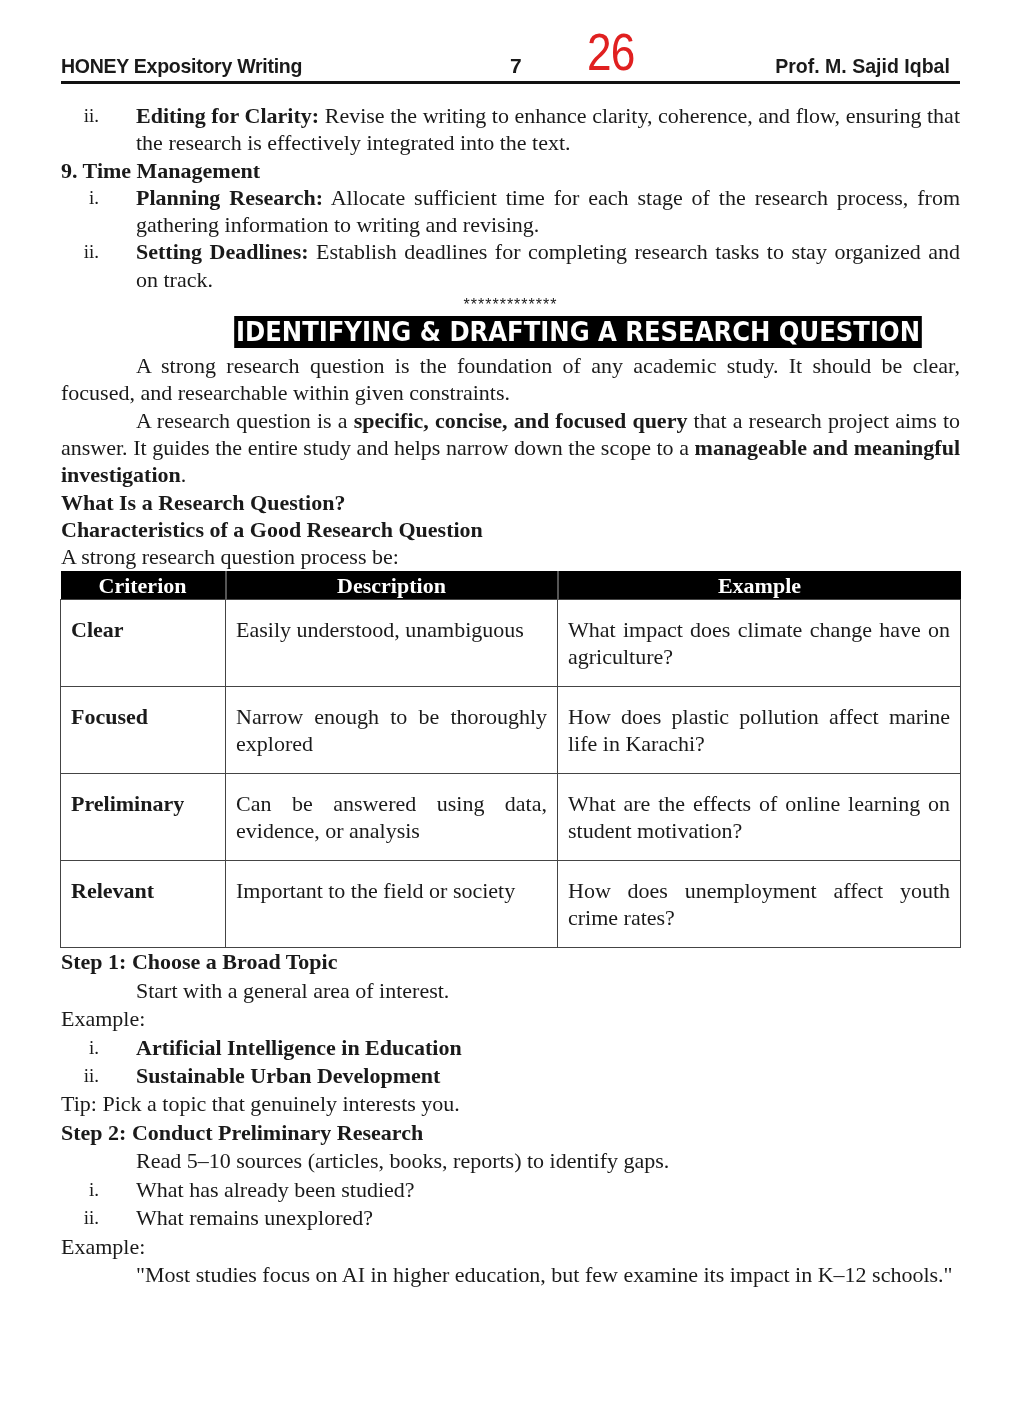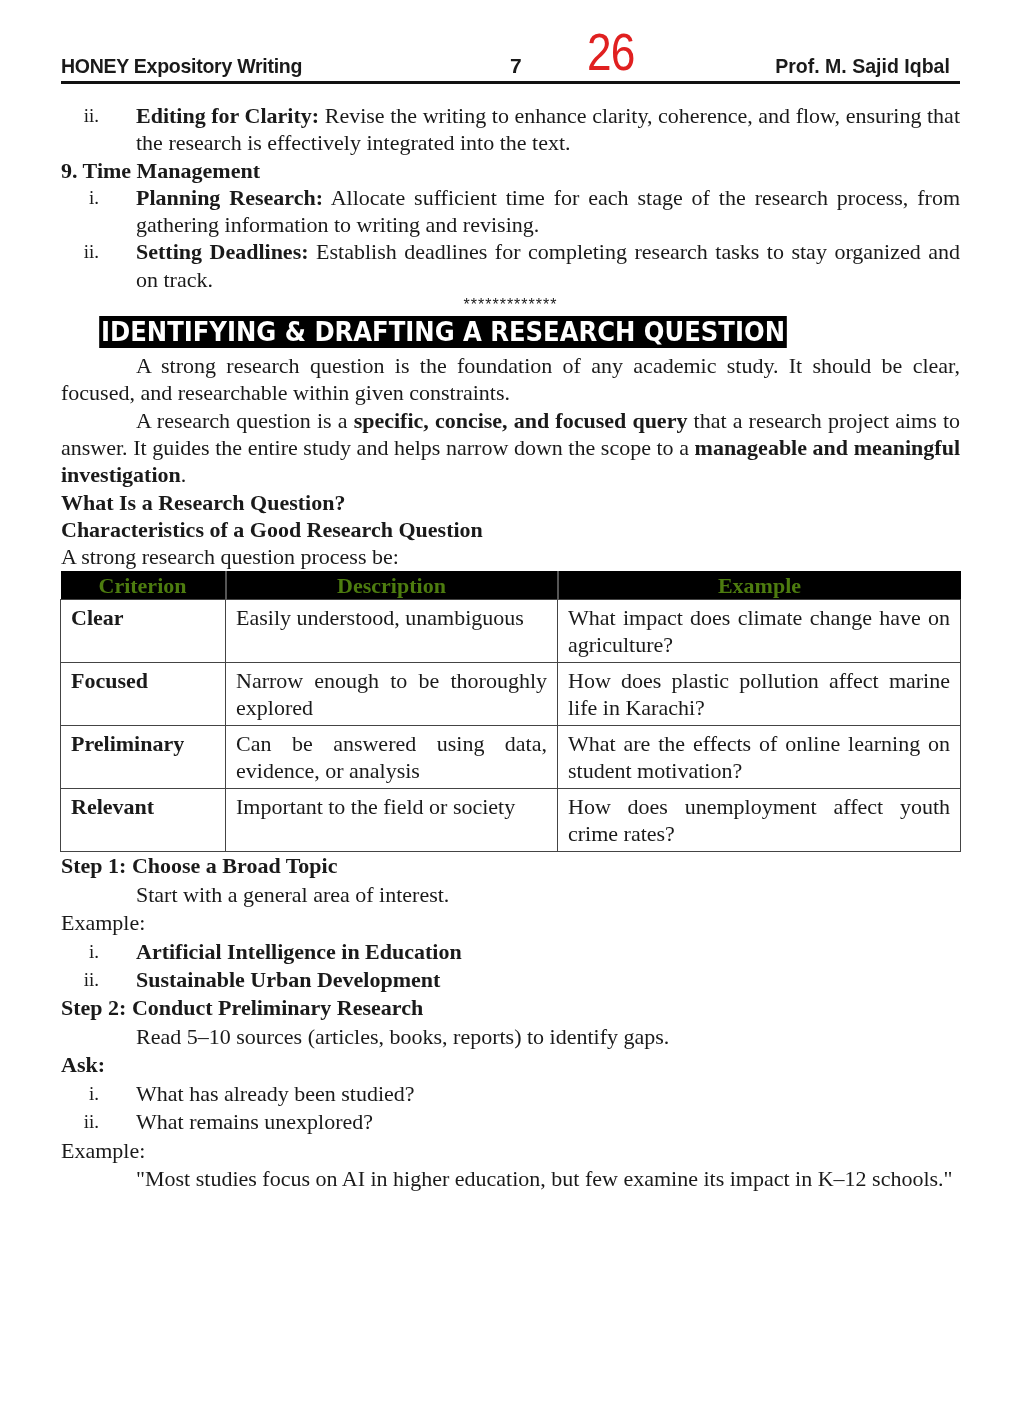--- a/index.html
+++ b/index.html
@@ -17,27 +17,27 @@
     .hdr-rule { position: absolute; left: 0; top: 55px; width: 899px; height: 3px; background: #111; }
 
     .content { position: absolute; left: 61px; top: 102px; width: 899px; font-size: 22px; line-height: 27.3px; }
     .ln { position: relative; }
     .just { text-align: justify; text-align-last: left; }
     .indent { text-indent: 75px; }
     .li { position: relative; padding-left: 75px; text-align: justify; }
     .li .num { position: absolute; left: 0; width: 38px; text-align: right; font-size: 19px; }
     b { font-weight: bold; }
     .stars { text-align: center; font-family: "Liberation Sans", sans-serif; font-size: 16px; letter-spacing: 1px; line-height: 20px; height: 20px; margin-top: 2px; }
-    .banner-wrap { text-align: left; margin-top: 1px; height: 36px; }
+    .banner-wrap { text-align: right; margin-top: 1px; height: 36px; }
     .banner { display: inline-block; background: #000; color: #fff; font-family: "DejaVu Sans", sans-serif; font-weight: bold; font-size: 27px; line-height: 32px; padding: 0 2px; transform: scaleX(0.9); letter-spacing: 0px; }
 
     table { border-collapse: collapse; width: 901px; margin-left: -1px; font-size: 22px; line-height: 27px; margin-top: 1px; }
-    th { background: #000; color: #4d7c0f; font-weight: bold; height: 28px; padding: 0; border-left: 2px solid #555; text-align: center; }
+    th { background: #000; color: #ffffff; font-weight: bold; height: 28px; padding: 0; border-left: 2px solid #555; text-align: center; }
     th:first-child { border-left: none; }
-    td { border: 1.5px solid #444; vertical-align: top; padding: 4px 10px; }
+    td { border: 1.5px solid #444; vertical-align: top; padding: 16px 10px; }
     td.crit { font-weight: bold; width: 144px; }
     td.desc { width: 311px; text-align: justify; text-align-last: left; }
     td.ex { text-align: justify; text-align-last: left; }
     .tight { line-height: 28.4px; }
   </style>
 </head>
 <body>
 
 <div class="hdr">
   <span class="hdr-left">HONEY Expository Writing</span>
@@ -113,23 +113,23 @@
   <div class="tight">
     <div class="ln"><b>Step 1: Choose a Broad Topic</b></div>
     <div class="ln indent">Start with a general area of interest.</div>
     <div class="ln">Example:</div>
     <div class="li">
       <span class="num">i.</span><b>Artificial Intelligence in Education</b>
     </div>
     <div class="li">
       <span class="num">ii.</span><b>Sustainable Urban Development</b>
     </div>
+    <div class="ln">Tip: Pick a topic that genuinely interests you.</div>
     <div class="ln"><b>Step 2: Conduct Preliminary Research</b></div>
     <div class="ln indent">Read 5–10 sources (articles, books, reports) to identify gaps.</div>
-    <div class="ln"><b>Ask:</b></div>
     <div class="li">
       <span class="num">i.</span><span>What has already been studied?</span>
     </div>
     <div class="li">
       <span class="num">ii.</span><span>What remains unexplored?</span>
     </div>
     <div class="ln">Example:</div>
     <div class="li just"><span>"Most studies focus on AI in higher education, but few examine its impact in K–12 schools."</span></div>
   </div>
 

